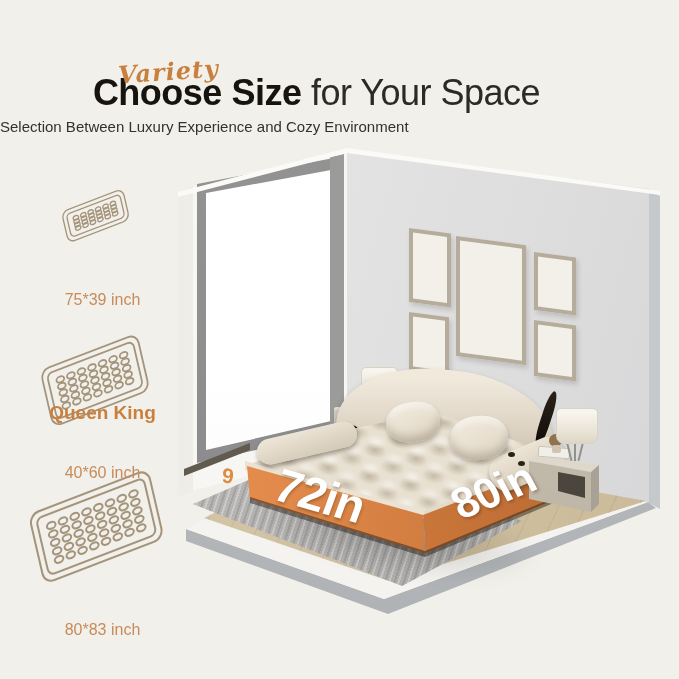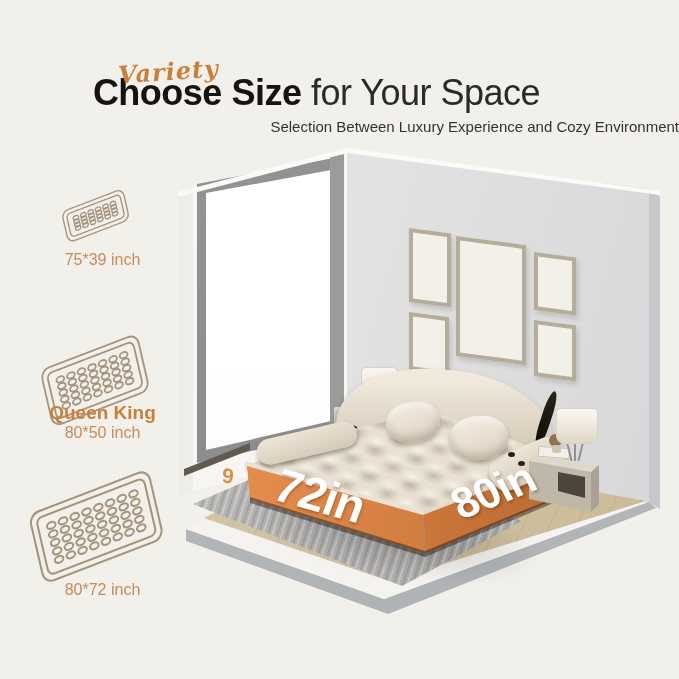--- a/index.html
+++ b/index.html
@@ -9,26 +9,26 @@
   .abs{position:absolute;}
   svg{overflow:visible;display:block;}
 
   
   .script-word{position:absolute;left:118px;top:57px;font-family:"DejaVu Serif",serif;font-style:italic;
     font-size:24px;font-weight:bold;color:var(--accent_text,#c9803e);transform:rotate(-4deg);letter-spacing:1px;z-index:30;}
   .title{position:absolute;left:0;top:72px;width:633px;text-align:center;font-size:36px;letter-spacing:-0.5px;
     color:var(--title_black,#17140f);z-index:20;white-space:nowrap;}
   .title .strong{font-weight:800;}
   .title .light{font-weight:400;color:#2c2a26;}
-  .subtitle{position:absolute;left:0;top:118px;width:679px;text-align:right;font-size:15px;color:#34322e;z-index:20;}
+  .subtitle{position:absolute;left:0;top:118px;width:679px;text-align:left;font-size:15px;color:#34322e;z-index:20;}
 
   
   .size-label{position:absolute;width:155px;text-align:center;z-index:20;}
   .size-label .nm{font-size:19px;font-weight:bold;color:var(--accent_text,#c9803e);line-height:21px;}
-  .size-label .dm{font-size:16px;color:var(--accent_light,#c78b5c);line-height:19px;}
+  .size-label .dm{font-size:16px;color:var(--accent_light,#c78b5c);line-height:19px;margin-top:40px;}
 
   
   .dim-label{position:absolute;font-weight:800;color:var(--label_white,#fff);
     text-shadow:1px 2px 3px rgba(70,40,10,.35);letter-spacing:-1px;text-align:center;z-index:12;}
   .dim-72{left:250px;top:468px;width:140px;font-size:47px;transform:rotate(16deg) skewX(-4deg);}
   .dim-80{left:428px;top:466px;width:130px;font-size:44px;transform:rotate(-22deg) skewX(6deg);}
   .height-digit{position:absolute;left:222px;top:464px;font-size:21px;font-weight:bold;color:#dd8c42;transform:rotate(5deg);z-index:12;}
 
   
   .frame{position:absolute;border:4px solid #b5ac9c;background:#f2f0e9;transform:skewY(7.5deg);
@@ -130,21 +130,21 @@
         <ellipse cx="50.42857142857143" cy="64.4" rx="4.422857142857143" ry="3.1"></ellipse>
         <ellipse cx="62.714285714285715" cy="64.4" rx="4.422857142857143" ry="3.1"></ellipse>
         <ellipse cx="75" cy="64.4" rx="4.422857142857143" ry="3.1"></ellipse>
         <ellipse cx="87.28571428571428" cy="64.4" rx="4.422857142857143" ry="3.1"></ellipse>
         <ellipse cx="99.57142857142857" cy="64.4" rx="4.422857142857143" ry="3.1"></ellipse>
         <ellipse cx="111.85714285714286" cy="64.4" rx="4.422857142857143" ry="3.1"></ellipse>
       </g>
     </svg>
   <div class="size-label" style="left:25px;top:402px;">
     <div class="nm">Queen King</div>
-    <div class="dm">80*50 inch</div>
+    <div class="dm">40*60 inch</div>
   </div>
 
   <svg class="abs" style="left:26px;top:472px;" width="154" height="104" viewBox="0 0 150 100">
       <g transform="rotate(-21 75 50) skewX(-8)" fill="none" stroke="#a5947c" stroke-width="2">
         <rect x="13" y="16" width="124" height="68" rx="10"></rect>
         <rect x="19" y="22" width="112" height="56" rx="6"></rect>
         <ellipse cx="32.125" cy="33.2" rx="4.41" ry="3.1"></ellipse>
         <ellipse cx="44.375" cy="33.2" rx="4.41" ry="3.1"></ellipse>
         <ellipse cx="56.625" cy="33.2" rx="4.41" ry="3.1"></ellipse>
         <ellipse cx="68.875" cy="33.2" rx="4.41" ry="3.1"></ellipse>
@@ -180,21 +180,21 @@
         <ellipse cx="44.375" cy="66.8" rx="4.41" ry="3.1"></ellipse>
         <ellipse cx="56.625" cy="66.8" rx="4.41" ry="3.1"></ellipse>
         <ellipse cx="68.875" cy="66.8" rx="4.41" ry="3.1"></ellipse>
         <ellipse cx="81.125" cy="66.8" rx="4.41" ry="3.1"></ellipse>
         <ellipse cx="93.375" cy="66.8" rx="4.41" ry="3.1"></ellipse>
         <ellipse cx="105.625" cy="66.8" rx="4.41" ry="3.1"></ellipse>
         <ellipse cx="117.875" cy="66.8" rx="4.41" ry="3.1"></ellipse>
       </g>
     </svg>
   <div class="size-label" style="left:25px;top:580px;">
-    <div class="dm">80*72 inch</div>
+    <div class="dm">80*83 inch</div>
   </div>
 
   <div class="ply" style="clip-path:polygon(178px 193px,193px 186px,193px 491px,178px 498px);background:#efede8;"></div>
 
   <div class="ply" style="clip-path:polygon(193px 186px,347px 150px,347px 449px,193px 491px);background:#f7f6f3;"></div>
 
   <div class="ply" style="clip-path:polygon(197px 184px,339px 157px,339px 432px,197px 463px);background:linear-gradient(170deg,#979795,#86868a);"></div>
 
   <div class="ply" style="clip-path:polygon(206px 193px,331px 170px,331px 421px,206px 450px);background:linear-gradient(180deg,#ffffff 55%,#f7f7f5);"></div>
 

